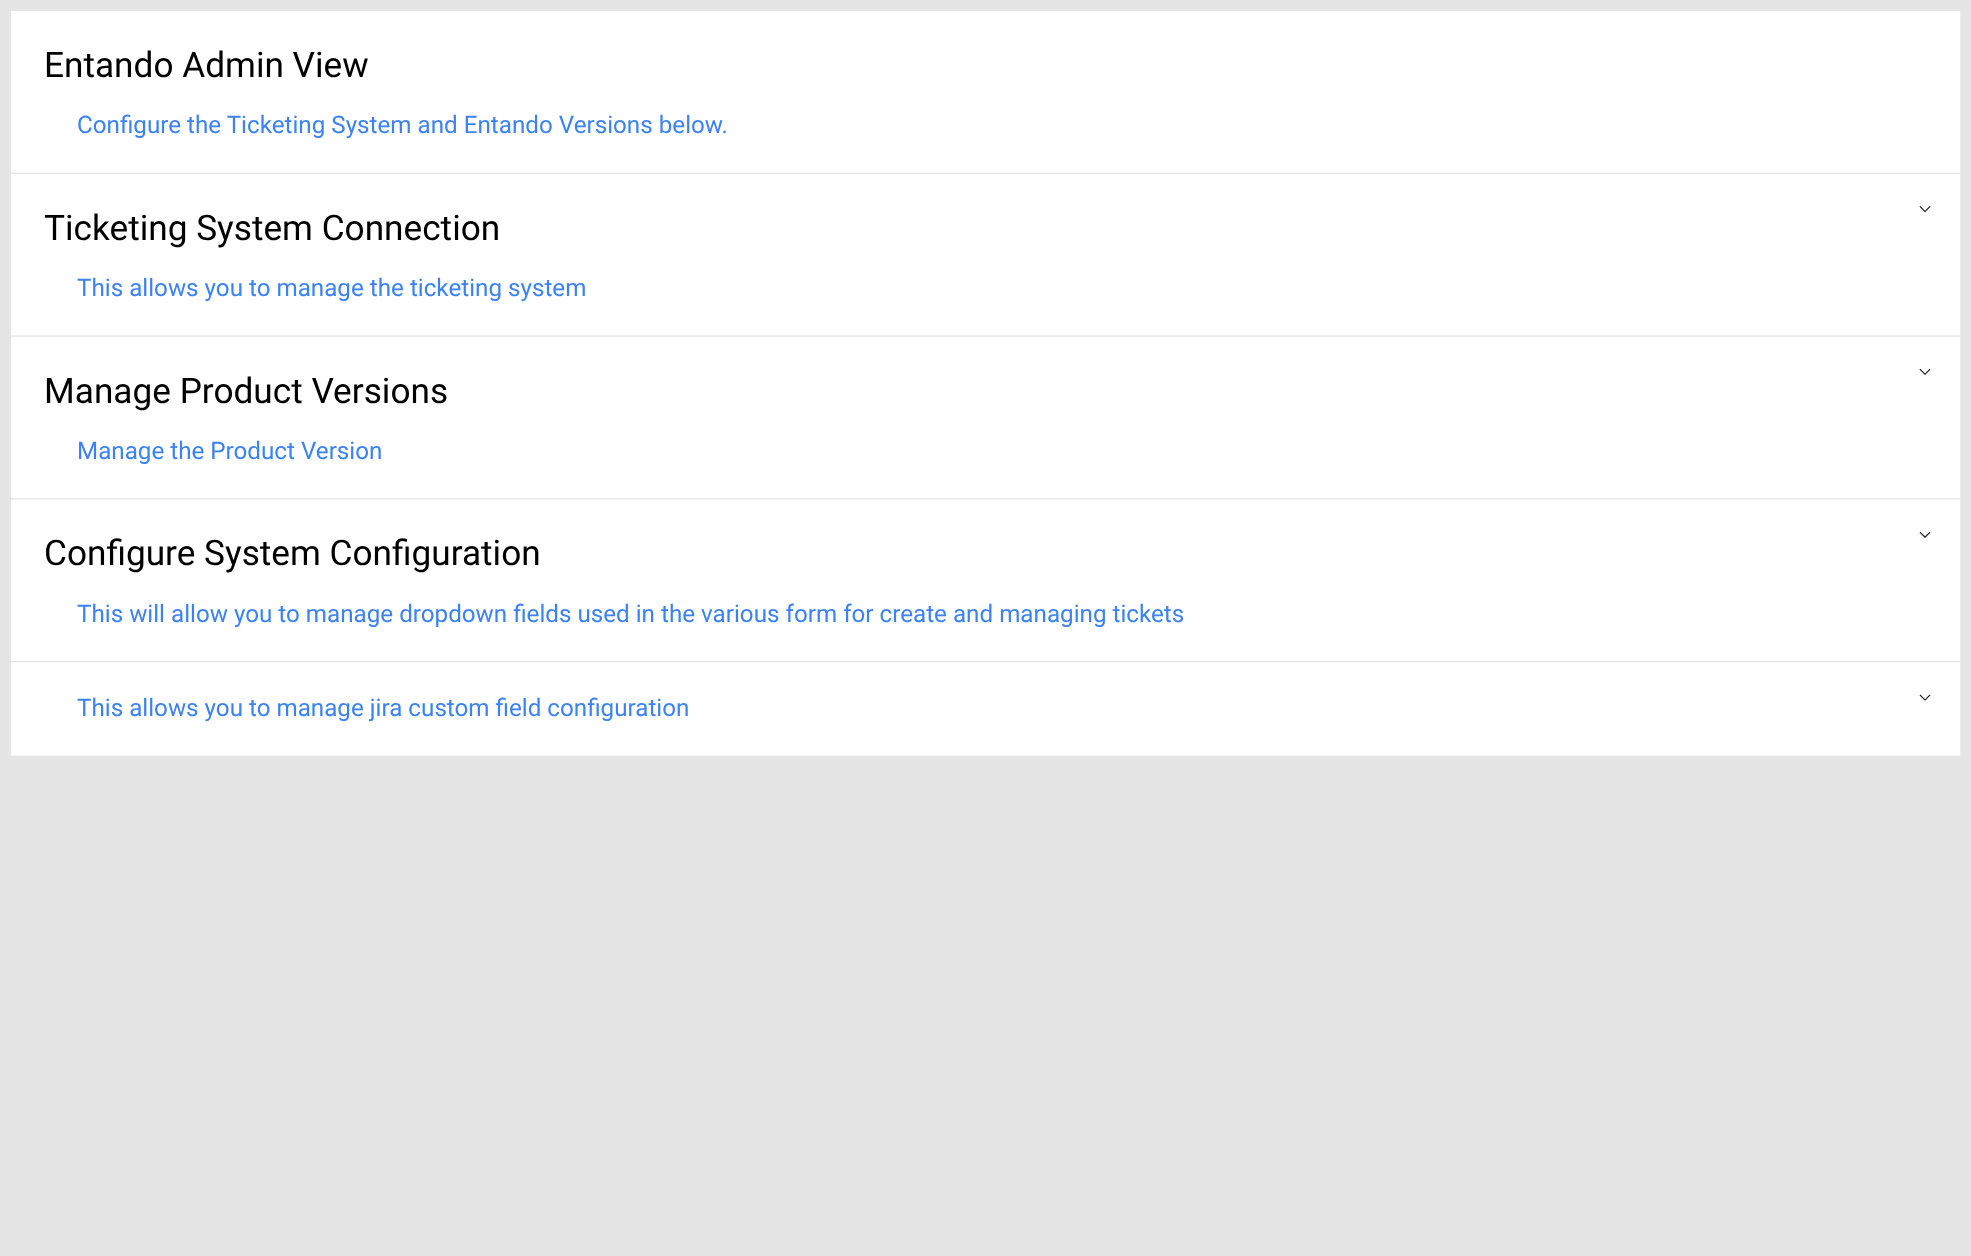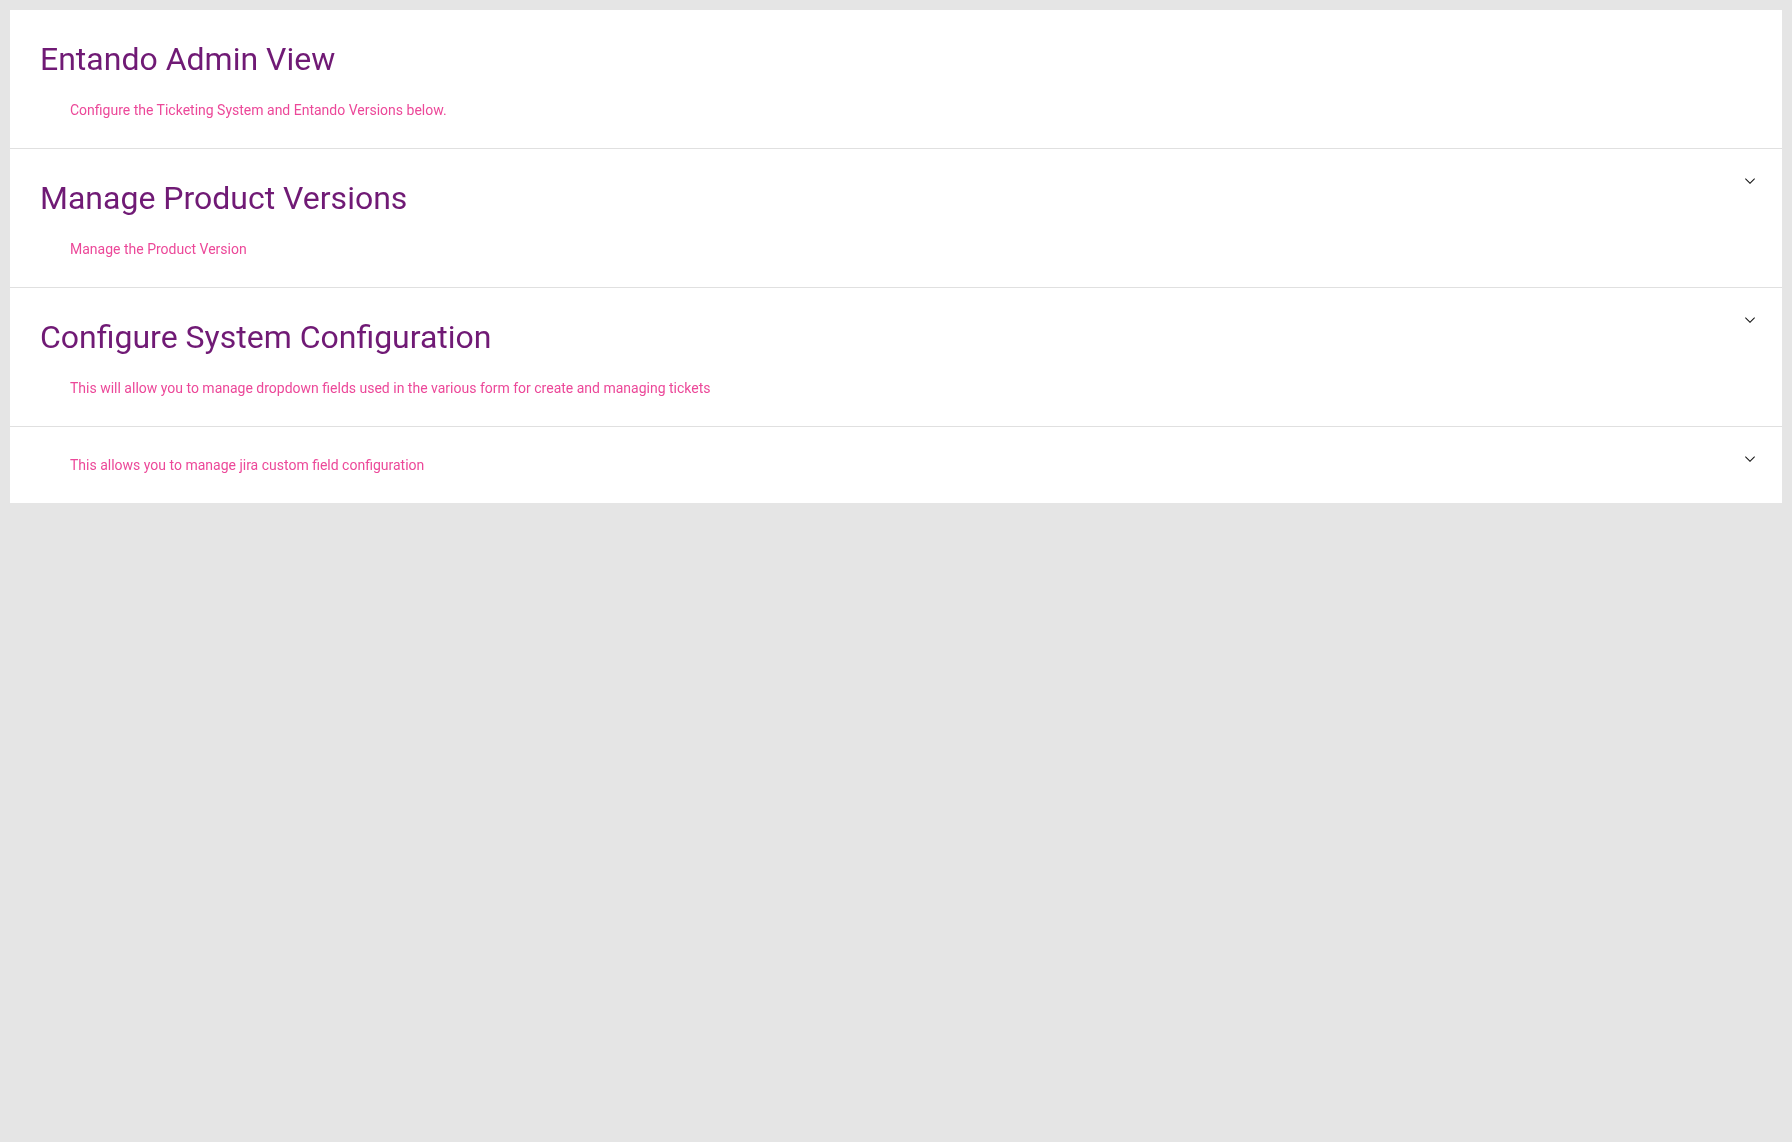--- a/index.html
+++ b/index.html
@@ -19,26 +19,26 @@
       border-bottom: 1px solid #e0e0e0;
       padding: 30px 30px 30px 30px;
       position: relative;
     }
     .panel:last-child {
       border-bottom: none;
     }
     .panel-title {
       font-size: 32px;
       font-weight: 400;
-      color: #701a75;
+      color: #000000;
       margin-bottom: 24px;
     }
     .panel-description {
-      font-size: 14px;
-      color: #ec4899;
+      font-size: 22px;
+      color: #3b82f6;
       margin-left: 30px;
     }
     .chevron {
       position: absolute;
       top: 24px;
       right: 24px;
       width: 16px;
       height: 16px;
       cursor: pointer;
     }
@@ -50,20 +50,29 @@
   </style>
 </head>
 <body>
 
 <div class="container">
   <div class="panel">
     <h1 class="panel-title">Entando Admin View</h1>
     <p class="panel-description">Configure the Ticketing System and Entando Versions below.</p>
   </div>
 
+  <div class="panel">
+    <h2 class="panel-title">Ticketing System Connection</h2>
+    <p class="panel-description">This allows you to manage the ticketing system</p>
+    <span class="chevron">
+      <svg viewBox="0 0 16 16">
+          <path d="M8 11L3 6l.7-.7L8 9.6l4.3-4.3.7.7z"></path>
+        </svg>
+    </span>
+  </div>
 
   <div class="panel">
     <h2 class="panel-title">Manage Product Versions</h2>
     <p class="panel-description">Manage the Product Version</p>
     <span class="chevron">
       <svg viewBox="0 0 16 16">
           <path d="M8 11L3 6l.7-.7L8 9.6l4.3-4.3.7.7z"></path>
         </svg>
     </span>
   </div>

